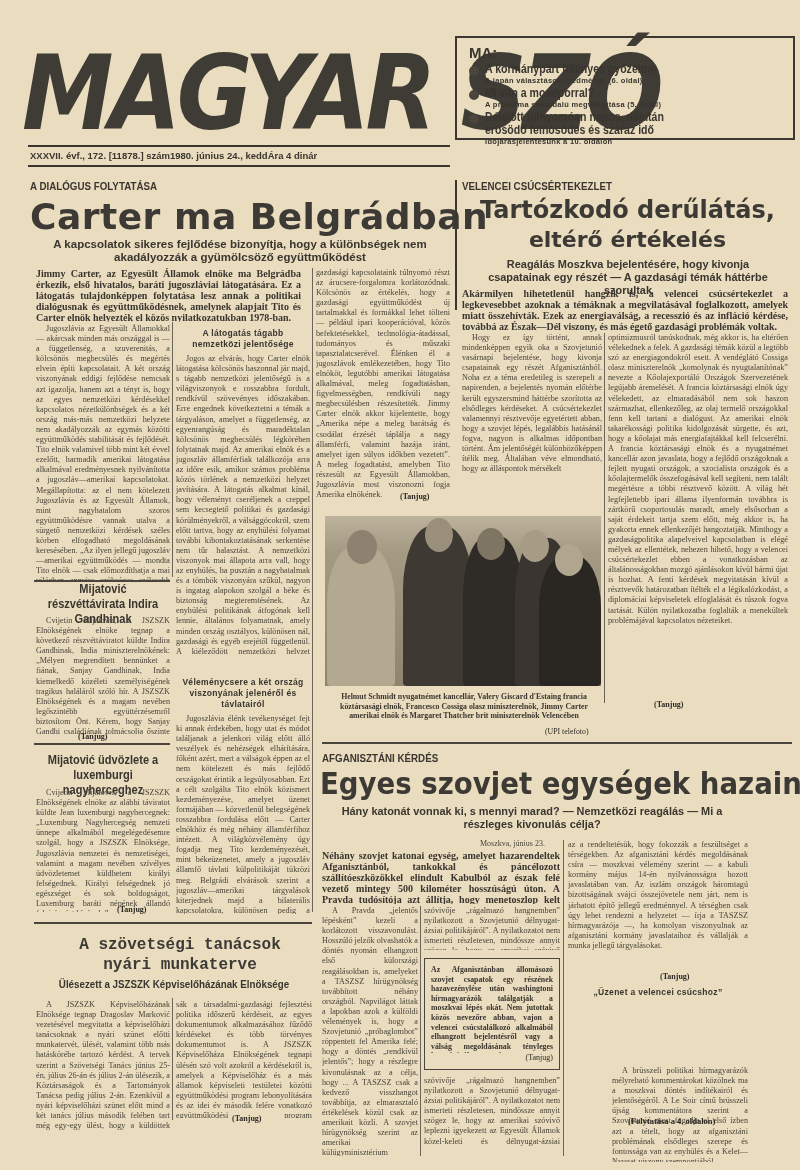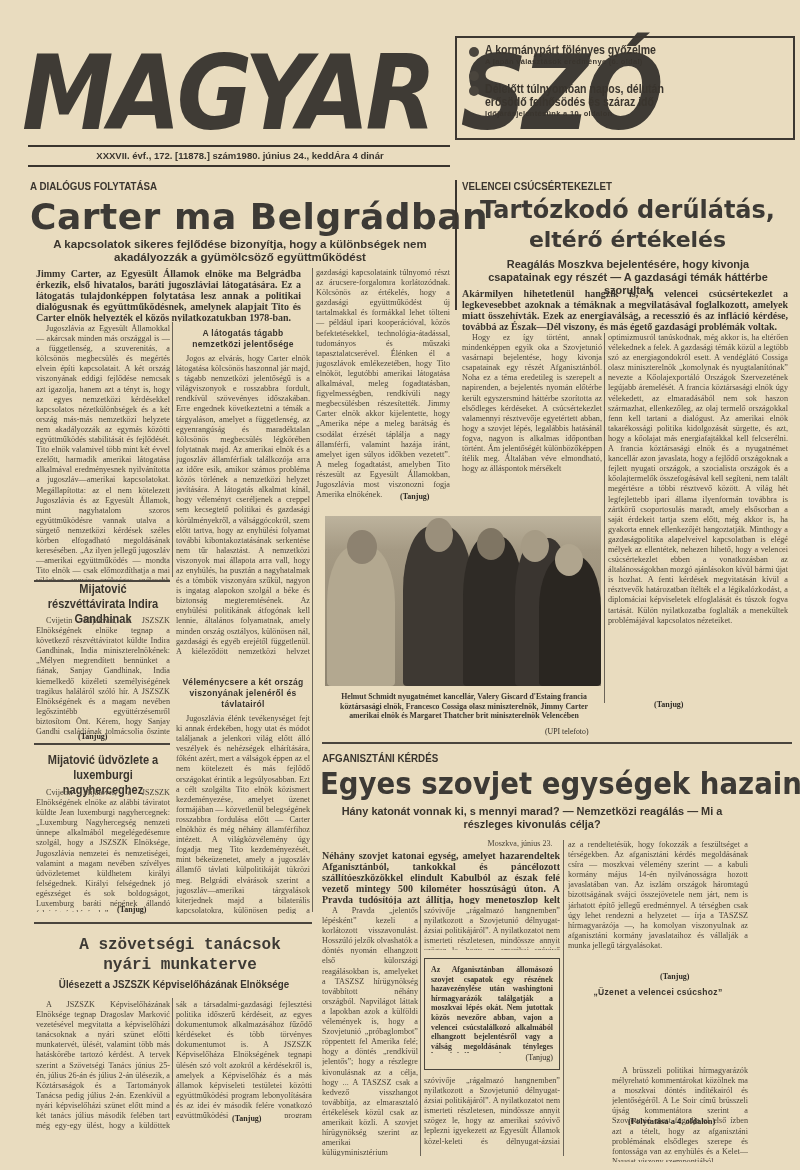--- a/index.html
+++ b/index.html
@@ -21,21 +21,21 @@
     font-size: 92px; letter-spacing: -4px; line-height: 100px;
     color: #3f3b35;
     transform: scaleY(1.12);
     transform-origin: top left;
     white-space: nowrap;
   }
   .rule { background: #3a352e; }
   .issue-line {
     left: 30px; top: 150px; width: 420px; height: 14px;
     font-family: "Liberation Sans", sans-serif; font-weight: 700; font-size: 9.5px;
-    display: flex; justify-content: center; color: #3a352e;
+    display: flex; justify-content: flex-start; color: #3a352e;
   }
 
   
   .ma-box {
     left: 455px; top: 36px; width: 340px; height: 104px;
     border: 2px solid #3d3831;
     padding: 6px 10px 4px 12px;
     font-family: "Liberation Sans", sans-serif;
   }
   .ma-title { font-weight: 700; font-size: 15px; margin-bottom: 2px; color: #3a352e; }
@@ -77,29 +77,34 @@
 <div class="abs masthead">MAGYAR SZÓ</div>
 <div class="abs rule" style="left:28px; top:145px; width:422px; height:2px;"></div>
 <div class="abs issue-line">
   <span>XXXVII. évf., 172. [11878.] szám</span>
   <span>1980. június 24., kedd</span>
   <span>Ára 4 dinár</span>
 </div>
 <div class="abs rule" style="left:28px; top:165px; width:422px; height:2px;"></div>
 
 <div class="abs ma-box">
+  <div class="ma-title">MA:</div>
   <div class="ma-item">
     <span class="ma-bullet"></span>
     <div>
       <div class="ma-head">A kormánypárt fölényes győzelme</div>
       <div class="ma-sub">A japán választások eredménye (6. oldal)</div>
     </div>
   </div>
   <div class="ma-item">
     <span class="ma-bullet"></span>
+    <div>
+      <div class="ma-head">Mi van a mosóporral?</div>
+      <div class="ma-sub">A probléma sokoldalú megvilágítása (5. oldal)</div>
+    </div>
   </div>
   <div class="ma-item">
     <span class="ma-bullet"></span>
     <div>
       <div class="ma-head" style="white-space:normal; width:240px;">Délelőtt túlnyomóan napos, délután erősödő felhősödés és száraz idő</div>
       <div class="ma-sub">Időjárásjelentésünk a 10. oldalon</div>
     </div>
   </div>
 </div>
 
@@ -183,21 +188,21 @@
   <div class="person" style="left:214px; width:62px; height:130px; background:#2a2621;"></div>
   <div class="head" style="left:230px; top:28px; width:28px; height:32px; background:#b0a58e;"></div>
 </div>
 <div class="abs caption" style="left:325px; top:692px; width:278px;">Helmut Schmidt nyugatnémet kancellár, Valery Giscard d'Estaing francia köztársasági elnök, Francesco Cossiga olasz miniszterelnök, Jimmy Carter amerikai elnök és Margaret Thatcher brit miniszterelnök Velencében</div>
 <div class="abs" style="left:545px; top:727px; font-size:7.8px;">(UPI telefoto)</div>
 <div class="abs hline" style="left:322px; top:742px; width:470px;"></div>
 
 <div class="abs kicker" style="left:322px; top:752px;">AFGANISZTÁNI KÉRDÉS</div>
 <div class="abs" style="left:320px; top:766px; width:460px; font-family:'DejaVu Sans',sans-serif; font-weight:700; font-size:30px; line-height:36px; color:#3d3a35; white-space:nowrap; transform:scaleX(0.92); transform-origin:left;">Egyes szovjet egységek hazaindultak</div>
 <div class="abs deck" style="left:322px; top:805px; width:420px; font-size:11.5px; transform:scaleX(0.95);">Hány katonát vonnak ki, s mennyi marad? — Nemzetközi reagálás — Mi a részleges kivonulás célja?</div>
-<div class="abs" style="left:480px; top:839px; width:80px; font-size:8px; text-align:center; color:#4a4439;">Moszkva, június 23.</div>
+<div class="abs" style="left:480px; top:839px; width:80px; font-size:8px; text-align:left; color:#4a4439;">Moszkva, június 23.</div>
 <div class="abs lead serif" style="left:322px; top:850px; width:238px; height:54px;">Néhány szovjet katonai egység, amelyet hazarendeltek Afganisztánból, tankokkal és páncélozott szállítóeszközökkel elindult Kabulból az észak felé vezető mintegy 500 kilométer hosszúságú úton. A Pravda tudósítója azt állítja, hogy menetoszlop kelt útra, arról azonban nem számol be, hány katonát rendeltek haza, és mennyi marad Afganisztánban.</div>
 
 <div class="abs col" style="left:322px; top:906px; width:96px; height:250px;">
     <p>A Pravda „jelentős lépésként” kezeli a korlátozott visszavonulást. Hosszúló jelzők olvashatók a döntés nyomán elhangzott első külországi reagálásokban is, amelyeket a TASZSZ hírügynökség továbbított néhány országból. Napvilágot láttak a lapokban azok a külföldi vélemények is, hogy a Szovjetunió „próbaglombot” röppentett fel Amerika felé; hogy a döntés „rendkívül jelentős”; hogy a részlegre kivonulásnak az a célja, hogy ... A TASZSZ csak a kedvező visszhangot továbbítja, az elmarasztaló értékelések közül csak az amerikait közli. A szovjet hírügynökség szerint az amerikai külügyminisztérium</p>
   </div>
 <div class="abs vline" style="left:420px; top:906px; height:250px;"></div>
 <div class="abs col" style="left:424px; top:906px; width:136px; height:44px;">
     <p style="text-indent:0">szóvivője „rágalmazó hangnemben” nyilatkozott a Szovjetunió délnyugat-ázsiai politikájáról”. A nyilatkozatot nem ismerteti részletesen, mindössze annyit szögez le, hogy az amerikai szóvivő leplezni igyekezett az Egyesült Államok közel-keleti és délnyugat-ázsiai vállalkozásait, amelyeknek</p>
   </div>
 

